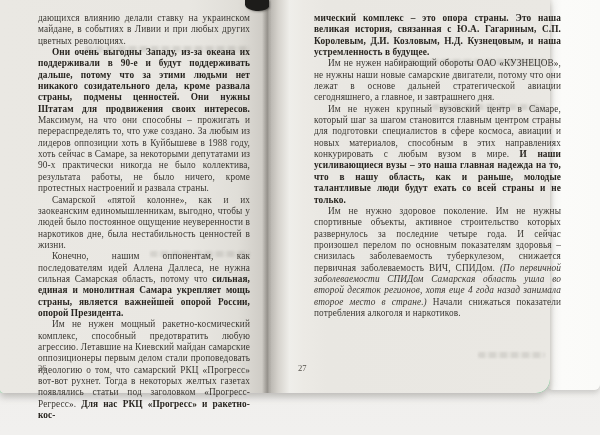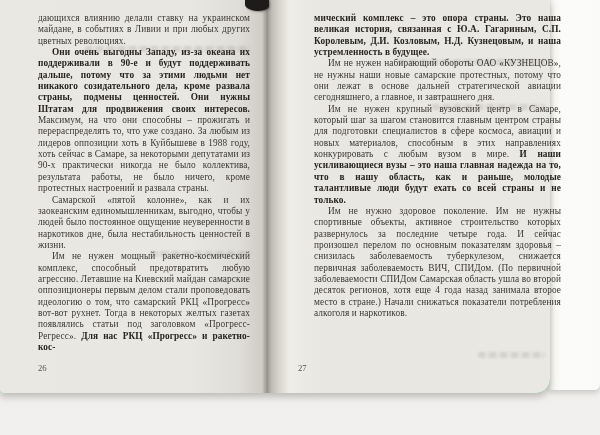--- a/index.html
+++ b/index.html
@@ -90,21 +90,21 @@
     letter-spacing: 0.1px;
   }
   .text-col.left-col  { left: 38px;  width: 212px; }
   .text-col.right-col { left: 314px; width: 247px; }
 
   .para { margin: 0; }
   .para.indent { text-indent: 14px; }
 
   .run-normal { font-weight: normal; }
   .run-bold   { font-weight: bold; color: #27241f; }
-  .run-italic { }
+  .run-italic { font-style: italic; }
 
   .page-number {
     position: absolute;
     top: 363px;
     font-size: 8.6px;
     color: #56534d;
   }
   .page-number.pn-left  { left: 38px; }
   .page-number.pn-right { left: 298px; width: 247px; text-align: left; }
 
@@ -142,24 +142,25 @@
   <div class="showthrough st-4"></div>
   <div class="showthrough st-5"></div>
 
   <div class="gutter-line"></div>
   <div class="binding-notch"></div>
 
   <div class="text-col left-col">
       <p class="para"><span class="run-normal">дающихся влиянию делали ставку на украинском майдане, в событиях в Ливии и при любых других цветных революциях.</span></p>
       <p class="para indent"><span class="run-bold">Они очень выгодны Западу, из-за океана их поддерживали в 90-е и будут поддерживать дальше, потому что за этими людьми нет никакого созидательного дела, кроме развала страны, подмены ценностей. Они нужны Штатам для продвижения своих интересов.</span><span class="run-normal"> Максимум, на что они способны – прожигать и перераспределять то, что уже создано. За любым из лидеров оппозиции хоть в Куйбышеве в 1988 году, хоть сейчас в Самаре, за некоторыми депутатами из 90-х практически никогда не было коллектива, результата работы, не было ничего, кроме протестных настроений и развала страны.</span></p>
       <p class="para indent"><span class="run-normal">Самарской «пятой колонне», как и их заокеанским единомышленникам, выгодно, чтобы у людей было постоянное ощущение неуверенности в наркотиков дне, была нестабильность ценностей в жизни.</span></p>
+      <p class="para indent"><span class="run-normal">Конечно, нашим оппонентам, как последователям идей Аллена Даллеса, не нужна сильная Самарская область, потому что </span><span class="run-bold">сильная, единая и монолитная Самара укрепляет мощь страны, является важнейшей опорой России, опорой Президента.</span></p>
       <p class="para indent"><span class="run-normal">Им не нужен мощный ракетно-космический комплекс, способный предотвратить любую агрессию. Летавшие на Киевский майдан самарские оппозиционеры первым делом стали проповедовать идеологию о том, что самарский РКЦ «Прогресс» вот-вот рухнет. Тогда в некоторых желтых газетах появлялись статьи под заголовком «Прогресс-Регресс». </span><span class="run-bold">Для нас РКЦ «Прогресс» и ракетно-кос-</span></p>
     </div>
   <div class="text-col right-col">
       <p class="para"><span class="run-bold">мический комплекс – это опора страны. Это наша великая история, связанная с Ю.А. Гагариным, С.П. Королевым, Д.И. Козловым, Н.Д. Кузнецовым, и наша устремленность в будущее.</span></p>
-      <p class="para indent"><span class="run-normal">Им не нужен набирающий обороты ОАО «КУЗНЕЦОВ», не нужны наши новые самарские протестных, потому что они лежат в основе дальней стратегической авиации сегодняшнего, а главное, и завтрашнего дня.</span></p>
+      <p class="para indent"><span class="run-normal">Им не нужен набирающий обороты ОАО «КУЗНЕЦОВ», не нужны наши новые самарские двигатели, потому что они лежат в основе дальней стратегической авиации сегодняшнего, а главное, и завтрашнего дня.</span></p>
       <p class="para indent"><span class="run-normal">Им не нужен крупный вузовский центр в Самаре, который шаг за шагом становится главным центром страны для подготовки специалистов в сфере космоса, авиации и новых материалов, способным в этих направлениях конкурировать с любым вузом в мире. </span><span class="run-bold">И наши усиливающиеся вузы – это наша главная надежда на то, что в нашу область, как и раньше, молодые талантливые люди будут ехать со всей страны и не только.</span></p>
       <p class="para indent"><span class="run-normal">Им не нужно здоровое поколение. Им не нужны спортивные объекты, активное строительство которых развернулось за последние четыре года. И сейчас произошел перелом по основным показателям здоровья – снизилась заболеваемость туберкулезом, снижается первичная заболеваемость ВИЧ, СПИДом. </span><span class="run-italic">(По первичной заболеваемости СПИДом Самарская область ушла во второй десяток регионов, хотя еще 4 года назад занимала второе место в стране.)</span><span class="run-normal"> Начали снижаться показатели потребления алкоголя и наркотиков.</span></p>
     </div>
 
   <div class="page-number pn-left">26</div>
   <div class="page-number pn-right">27</div>
 </div>
 
 </body></html>

